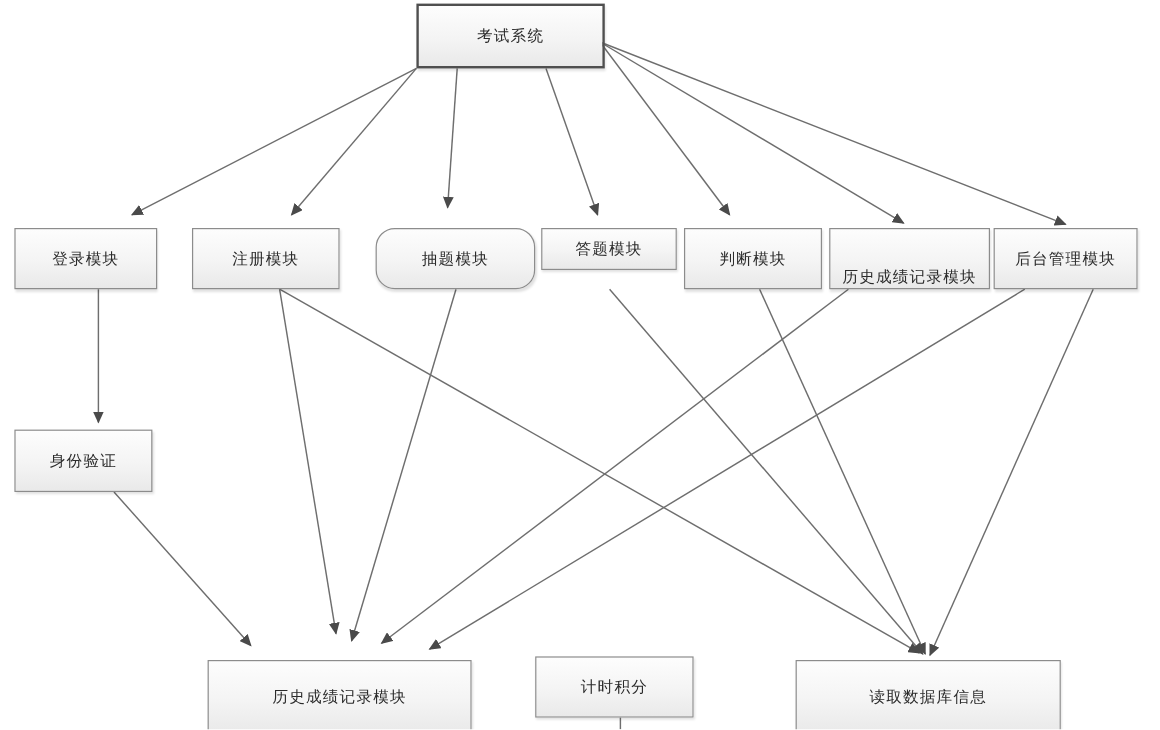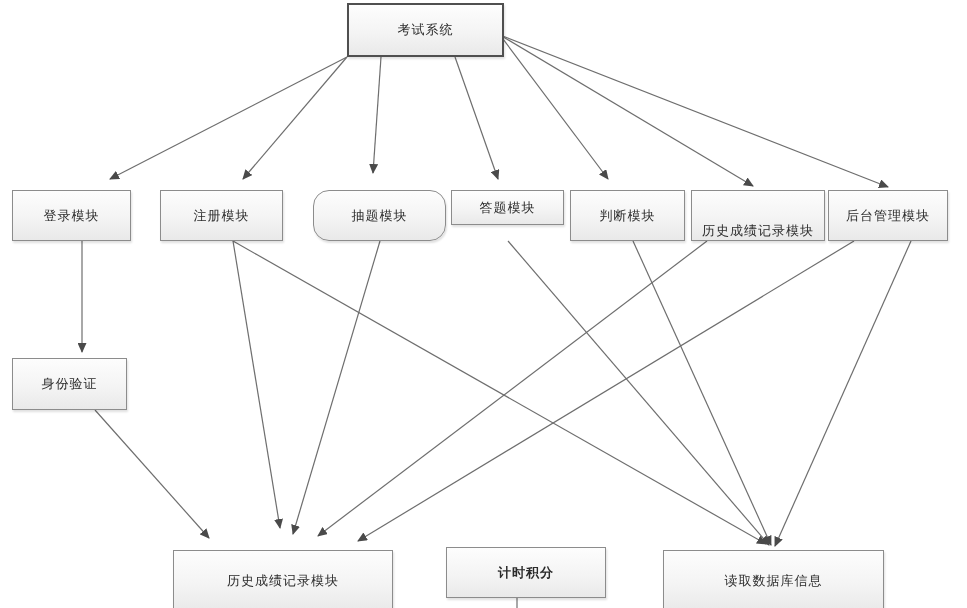--- a/index.html
+++ b/index.html
@@ -78,19 +78,19 @@
     </div>
     <div class="node" style="left: 792px; top: 190px; width: 120px; height: 51px; margin-left: 36px;">
       <span>后台管理模块</span>
     </div>
     <div class="node" style="left: 12px; top: 358px; width: 115px; height: 52px;">
       <span>身份验证</span>
     </div>
     <div class="node" style="left: 173px; top: 550px; width: 220px; height: 62px;">
       <span>历史成绩记录模块</span>
     </div>
-    <div class="node" style="left: 446px; top: 547px; width: 160px; height: 51px; font-weight: bold;">
+    <div class="node" style="left: 446px; top: 547px; width: 132px; height: 51px;">
       <span>计时积分</span>
     </div>
     <div class="node" style="left: 663px; top: 550px; width: 221px; height: 62px;">
       <span>读取数据库信息</span>
     </div>
   </div>
 
 </body></html>

